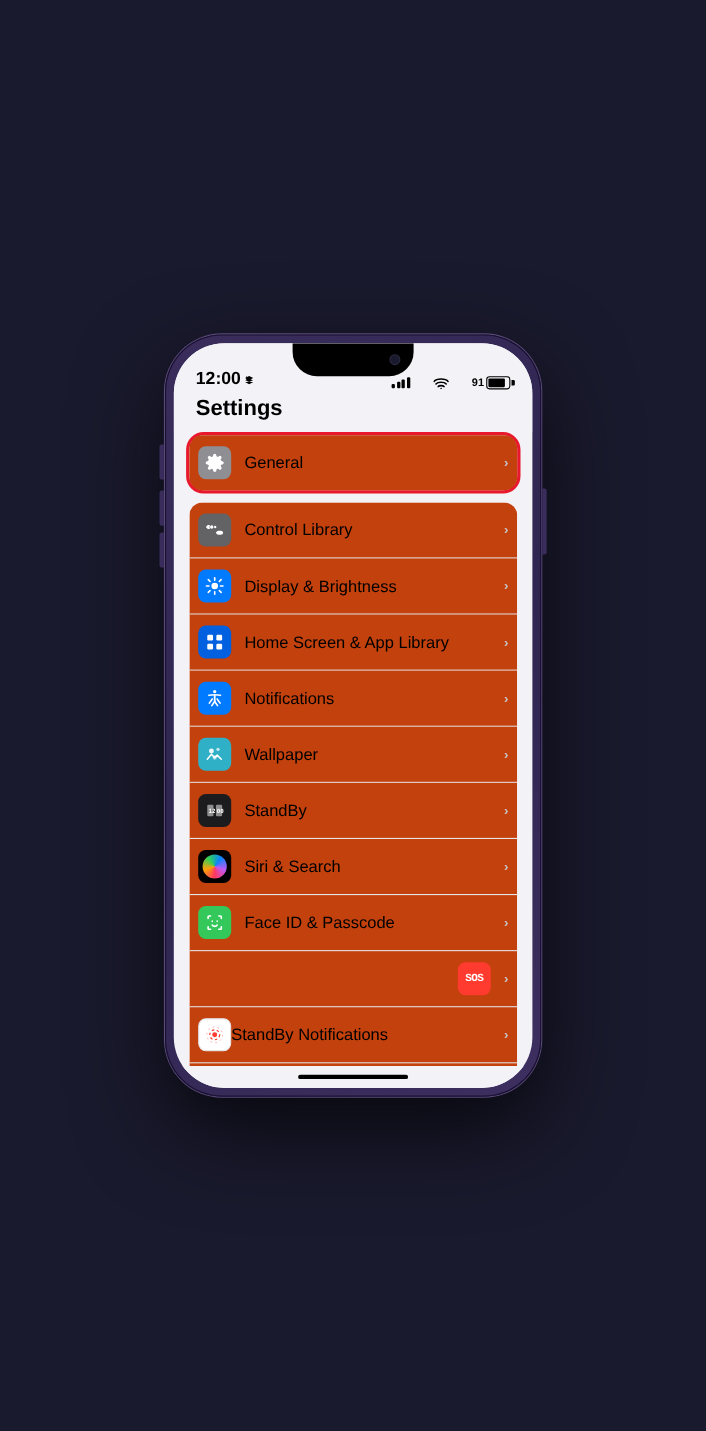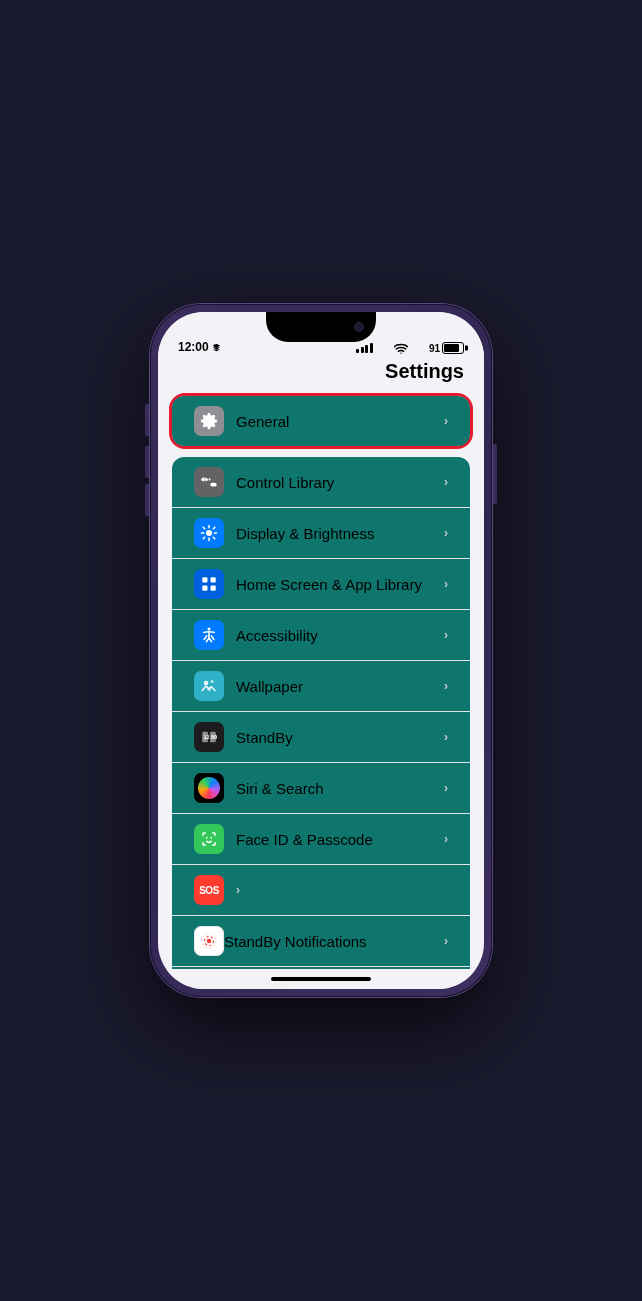--- a/index.html
+++ b/index.html
@@ -90,21 +90,21 @@
 
     .notch-camera {
       width: 10px;
       height: 10px;
       background: #1a1a2e;
       border-radius: 50%;
       border: 1.5px solid #2a2a3e;
     }
 
     .status-left {
-      font-size: 12px;
+      font-size: 16px;
       font-weight: 600;
       color: #000;
       display: flex;
       align-items: center;
       gap: 3px;
     }
 
     .status-right {
       margin-left: auto;
       display: flex;
@@ -158,21 +158,21 @@
     .page-title-bar {
       padding: 0 20px 10px;
       background: #f2f2f7;
       flex-shrink: 0;
     }
 
     .page-title {
       font-size: 20px;
       font-weight: 700;
       color: #000;
-      text-align: right;
+      text-align: left;
     }
 
     
     .scroll-content {
       flex: 1;
       overflow-y: auto;
       padding: 0 0 20px;
     }
 
     .scroll-content::-webkit-scrollbar { display: none; }
@@ -181,26 +181,27 @@
     .settings-group {
       background: #fff;
       border-radius: 12px;
       margin: 0 14px 8px;
       overflow: hidden;
     }
 
     .settings-item {
       display: flex;
       align-items: center;
-      padding: 10px 22px;
-      background: #0f766e;
+      padding: 10px 8px;
+      background: #c2410c;
       border-bottom: 0.5px solid #e5e5ea;
       position: relative;
       cursor: pointer;
       min-height: 50px;
+      justify-content: flex-end;
     }
 
     .settings-item:last-child {
       border-bottom: none;
     }
 
     
     .item-icon {
       width: 30px;
       height: 30px;
@@ -408,21 +409,21 @@
           <div class="item-icon icon-blue">
             <svg width="18" height="18" viewBox="0 0 24 24" fill="white">
               <circle cx="12" cy="4" r="2" fill="white"></circle>
               <path d="M5 8.5c2.3-.5 4.6-.7 7-.7s4.7.2 7 .7" stroke="white" stroke-width="2" stroke-linecap="round" fill="none"></path>
               <path d="M12 9v7" stroke="white" stroke-width="2.2" stroke-linecap="round"></path>
               <path d="M8.5 21l3.5-5 3.5 5" stroke="white" stroke-width="2" stroke-linecap="round" stroke-linejoin="round" fill="none"></path>
               <path d="M9 13l-3.5 5" stroke="white" stroke-width="2" stroke-linecap="round"></path>
               <path d="M15 13l3.5 5" stroke="white" stroke-width="2" stroke-linecap="round"></path>
             </svg>
           </div>
-          <span class="item-label">Accessibility</span>
+          <span class="item-label">Notifications</span>
           <span class="chevron">›</span>
         </div>
 
         <div class="settings-item">
           <div class="item-icon" style="background: #30b0c7;">
             <svg width="18" height="18" viewBox="0 0 24 24" fill="none">
               <circle cx="8" cy="8" r="3" fill="white" opacity="0.9"></circle>
               <circle cx="16" cy="6" r="2" fill="white" opacity="0.7"></circle>
               <circle cx="12" cy="16" r="2.5" fill="white" opacity="0.6"></circle>
               <path d="M3 18 l5-6 4 4 3-3 5 5" stroke="white" stroke-width="1.8" stroke-linecap="round" stroke-linejoin="round" fill="none"></path>
@@ -463,21 +464,21 @@
               <path d="M9 10v.5"></path>
               <path d="M15 10v.5"></path>
               <path d="M9 15s1 1.5 3 1.5 3-1.5 3-1.5"></path>
             </svg>
           </div>
           <span class="item-label">Face ID &amp; Passcode</span>
           <span class="chevron">›</span>
         </div>
 
         <div class="settings-item">
-          <div class="item-icon icon-red" style="display:flex;align-items:center;justify-content:center;">
+          <div class="item-icon icon-red" style="display:flex;align-items:center;justify-content:center;font-family:Liberation Mono, monospace;">
             <span class="sos-text">SOS</span>
           </div>
           <span class="chevron">›</span>
         </div>
 
         <div class="settings-item">
           <div class="exposure-icon">
             <svg width="18" height="18" viewBox="0 0 24 24" fill="#ff3b30">
               <circle cx="12" cy="12" r="3" fill="#ff3b30"></circle>
               <circle cx="12" cy="12" r="6" fill="none" stroke="#ff3b30" stroke-width="1.5" stroke-dasharray="3,3"></circle>

